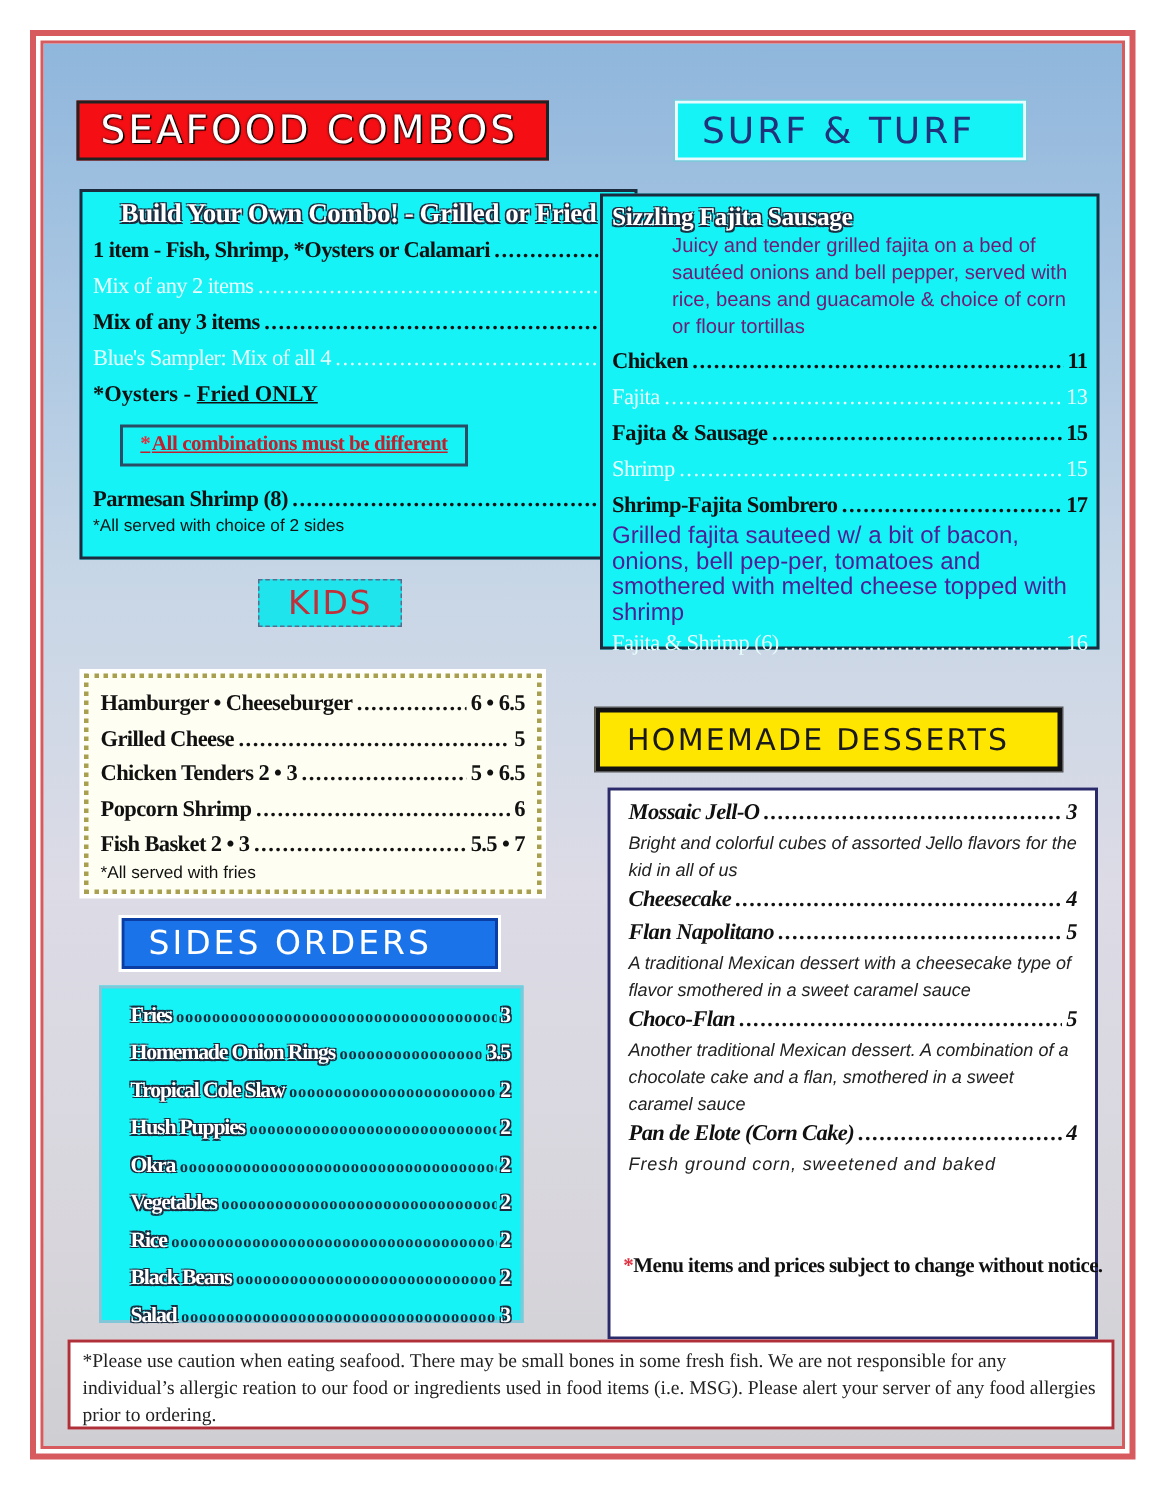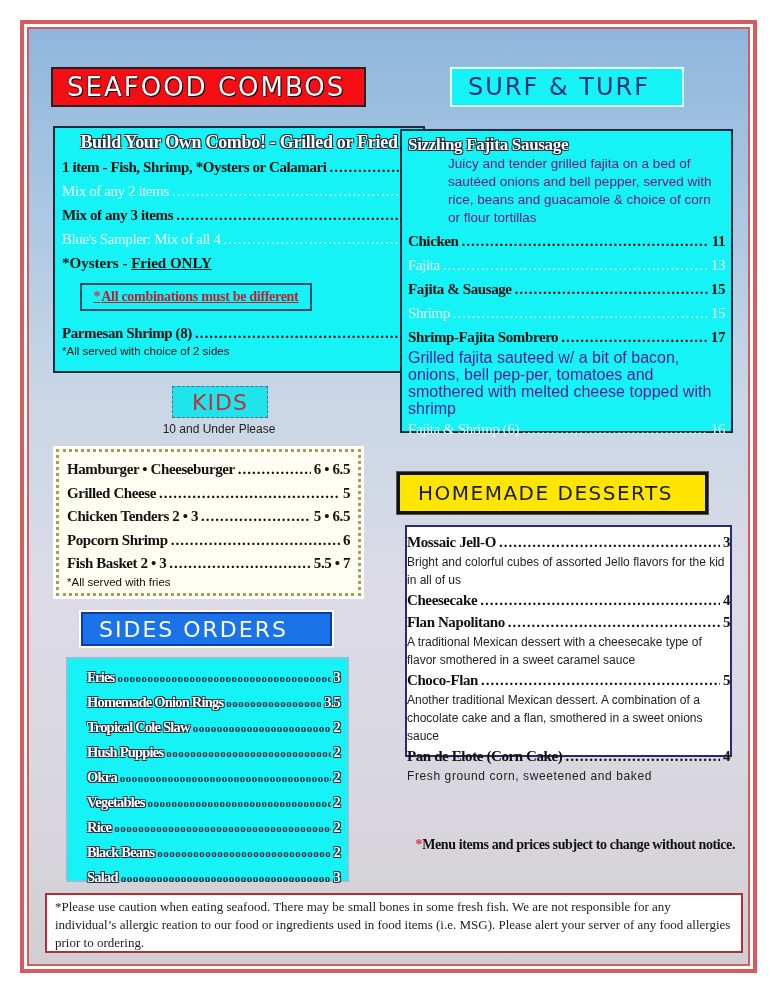--- a/index.html
+++ b/index.html
@@ -53,21 +53,21 @@
   }
 
   .kids-sub { left: 60px; top: 393px; width: 260px; text-align: center; font-size: 12px; color: #222; }
 
   
   .box { position: absolute; }
   .box-combo { left: 24px; top: 97px; width: 372px; height: 247px; background: #16f3f6; border: 2px solid #1c2b3e; padding: 4px 7px; }
   .box-fajita { left: 371px; top: 100px; width: 333px; height: 304px; background: #16f3f6; border: 2px solid #1c2b3e; padding: 4px 6px; }
   .box-kids { left: 27px; top: 420px; width: 305px; height: 147px; background: #fffef2; border: 3px dotted #a8a050; padding: 6px 8px; box-shadow: 0 0 0 3px #fff; }
   .box-sides { left: 37px; top: 628px; width: 283px; height: 225px; background: #16f3f6; border: 2px solid #7fc7d9; padding: 6px 7px; }
-  .box-desserts { left: 376px; top: 496px; width: 327px; height: 232px; background: #ffffff; border: 2px solid #2b2b6b; padding: 4px 0; }
+  .box-desserts { left: 376px; top: 496px; width: 327px; height: 368px; background: #ffffff; border: 2px solid #2b2b6b; padding: 4px 12px; font-style: italic; }
 
   .row { display: flex; align-items: baseline; white-space: nowrap; }
   .row .name { flex: 0 0 auto; }
   .row .dots { flex: 1 1 auto; overflow: hidden; margin: 0 3px; letter-spacing: 1px; }
   .row .dots::before { content: "................................................................................................................"; }
   .row .price { flex: 0 0 auto; text-align: right; }
 
   .combo-title { text-align: center; font-family: "Liberation Serif", serif; font-weight: bold; font-size: 18px; color: #fff; text-shadow: -1px -1px 0 #1c2b3e, 1px -1px 0 #1c2b3e, -1px 1px 0 #1c2b3e, 1px 1px 0 #1c2b3e; margin-bottom: 2px; letter-spacing: -0.3px; }
   .combo-row { font-family: "Liberation Serif", serif; font-weight: bold; font-size: 15px; line-height: 24px; color: #111; letter-spacing: -0.4px; }
   .combo-row.light { color: #e8ffff; font-weight: normal; }
@@ -180,21 +180,20 @@
       <div class="row f-row light">
         <span class="name">Fajita &amp; Shrimp  (6)</span>
           <span class="dots"></span>
           <span class="price">16</span>
       </div>
     </div>
 
     <div class="banner banner-kids">
       <span>KIDS</span>
     </div>
-    <div class="abs kids-sub">10 and Under Please</div>
     <div class="box box-kids">
       <div class="row kids-row">
         <span class="name">Hamburger • Cheeseburger</span>
           <span class="dots"></span>
           <span class="price">6 • 6.5</span>
       </div>
       <div class="row kids-row">
         <span class="name">Grilled Cheese</span>
           <span class="dots"></span>
           <span class="price">5</span>
@@ -287,21 +286,21 @@
           <span class="name">Flan Napolitano</span>
           <span class="dots"></span>
           <span class="price">5</span>
         </div>
       <div class="d-desc">A traditional Mexican dessert with a cheesecake type of flavor smothered in a sweet caramel sauce</div>
       <div class="row d-row">
           <span class="name">Choco-Flan</span>
           <span class="dots"></span>
           <span class="price">5</span>
         </div>
-      <div class="d-desc">Another traditional Mexican dessert.  A combination of a chocolate cake and a flan, smothered in a sweet onions sauce</div>
+      <div class="d-desc">Another traditional Mexican dessert.  A combination of a chocolate cake and a flan, smothered in a sweet caramel sauce</div>
       <div class="row d-row">
           <span class="name">Pan de Elote (Corn Cake)</span>
           <span class="dots"></span>
           <span class="price">4</span>
         </div>
       <div class="d-desc" style="letter-spacing:0.6px">Fresh ground corn, sweetened and baked</div>
     </div>
 
     <div class="abs disclaimer">*Please use caution when eating seafood.  There may be small bones in some fresh fish.  We are not responsible for any individual’s allergic reation to our food or ingredients used in food items (i.e. MSG).  Please alert your server of any food allergies prior to ordering.</div>
 

